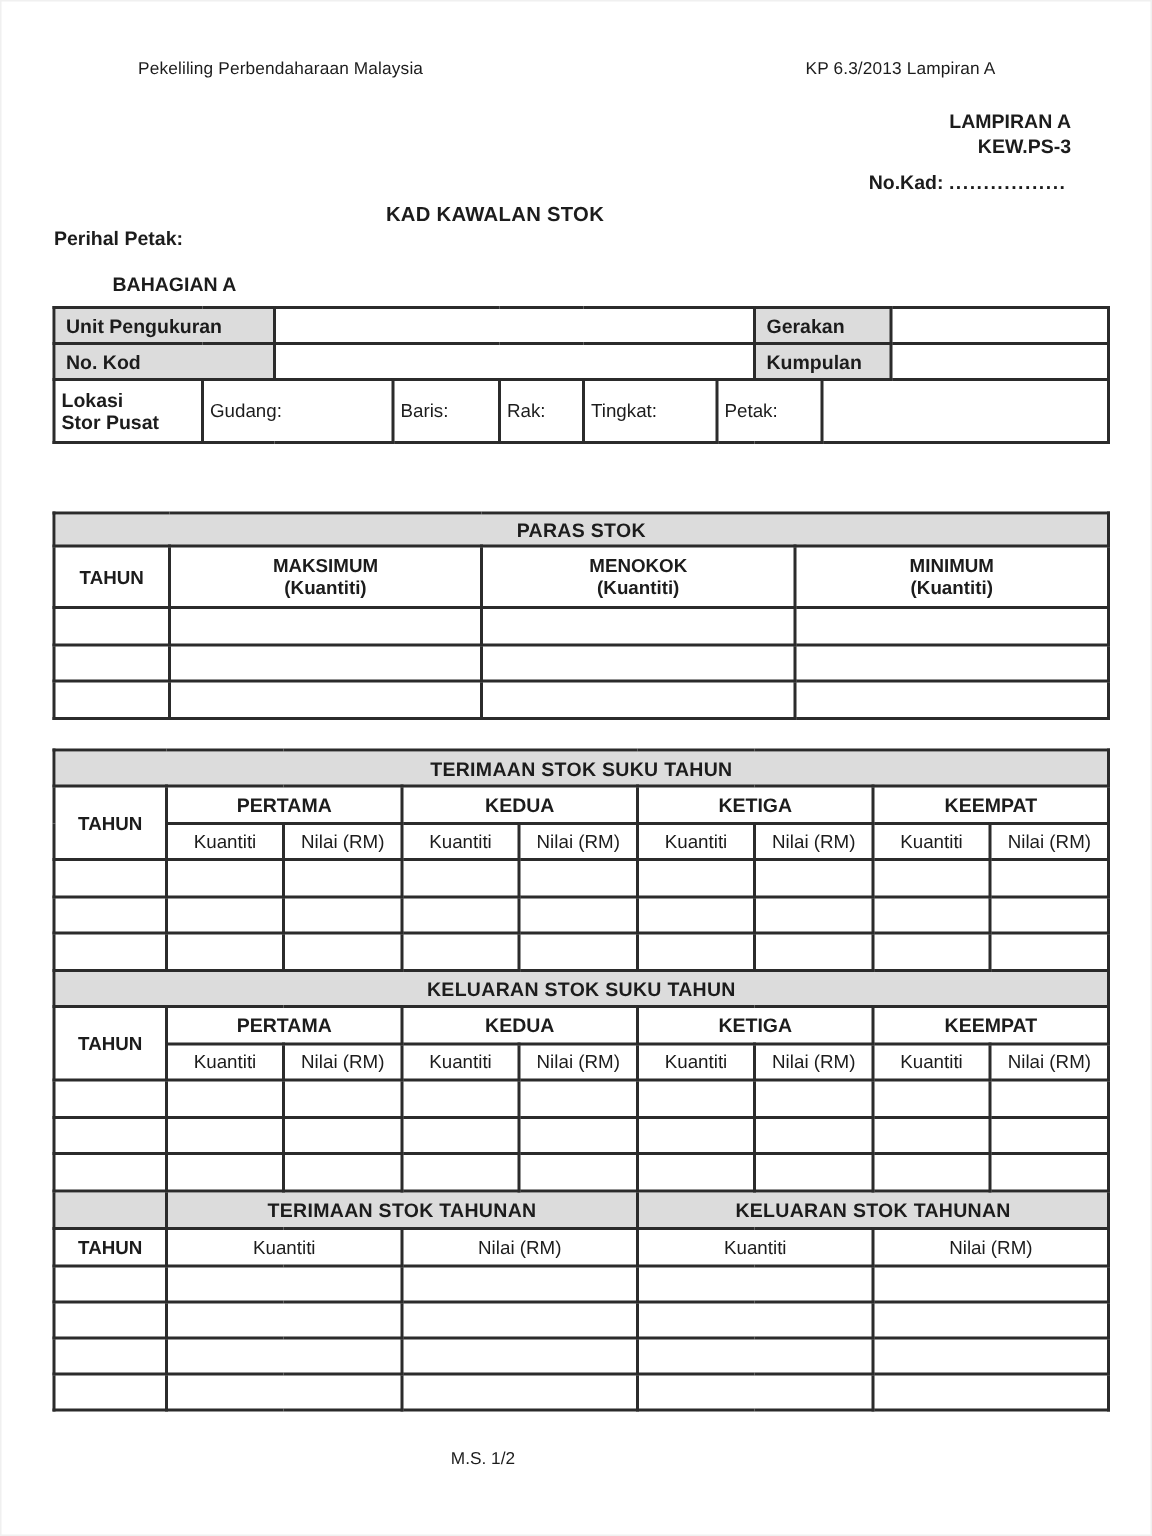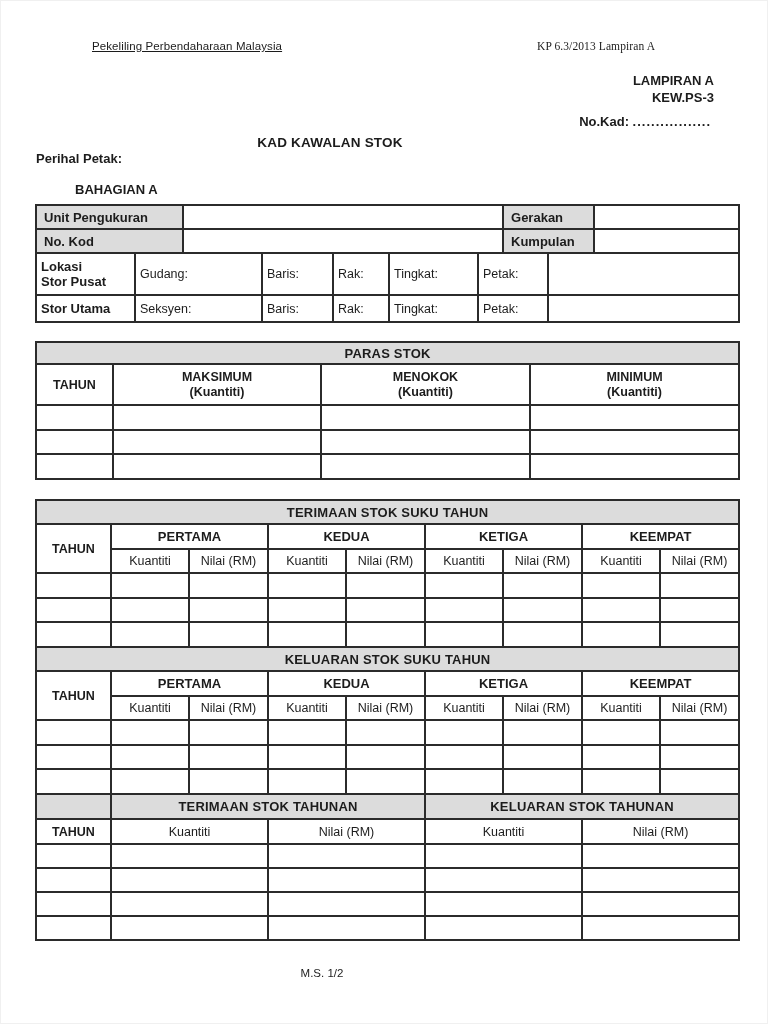--- a/index.html
+++ b/index.html
@@ -7,22 +7,22 @@
   .page {
     position:relative; width:768px; height:1024px;
     background:var(--page-bg,#ffffff);
     font-family:"Liberation Sans","DejaVu Sans",sans-serif;
     color:var(--text-c,#1c1c1c);
     overflow:hidden;
     box-shadow:inset 0 0 0 1px #f0f0f0;
   }
   .abs { position:absolute; }
   .hdr-small { font-size:11.5px; letter-spacing:.1px; }
-  .hdr-left  { left:92px;  top:40px;text-decoration:underline; }
-  .hdr-right { left:537px; top:40px;font-family:Liberation Serif, serif; }
+  .hdr-left  { left:92px;  top:40px; }
+  .hdr-right { left:537px; top:40px; }
   .lampiran-block { right:54px; top:72px; text-align:right; font-size:13px; line-height:17px; font-weight:bold; }
   .nokad { right:57px; top:114px; font-size:13px; font-weight:bold; }
   .nokad .dots { letter-spacing:1px; }
   .form-title { left:0; top:135px; width:660px; text-align:center; font-size:13.5px; font-weight:bold; letter-spacing:.2px; }
   .perihal  { left:36px; top:151px; font-size:13px; font-weight:bold; }
   .bahagian { left:36px; top:182px; font-size:13px; font-weight:bold;padding-left:39px; }
   .footer { left:0; top:967px; width:644px; text-align:center; font-size:11.5px; }
 
   table { border-collapse:collapse; table-layout:fixed; position:absolute; left:35px; width:703px; }
   td,th {
@@ -97,29 +97,20 @@
         <span>Lokasi</span><br>
         <span>Stor Pusat</span>
       </th>
       <td colspan="2" class="lt">Gudang:</td>
       <td class="lt">Baris:</td>
       <td class="lt">Rak:</td>
       <td class="lt">Tingkat:</td>
       <td colspan="2" class="lt">Petak:</td>
       <td colspan="2"></td>
     </tr>
-    <tr class="h27">
-      <th class="lt">Stor Utama</th>
-      <td colspan="2" class="lt">Seksyen:</td>
-      <td class="lt">Baris:</td>
-      <td class="lt">Rak:</td>
-      <td class="lt">Tingkat:</td>
-      <td colspan="2" class="lt">Petak:</td>
-      <td colspan="2"></td>
-    </tr>
   </tbody>
     </table>
 
   <table class="tbl-paras">
     <colgroup>
       <col style="width:77px">
         <col style="width:208px">
         <col style="width:209px">
         <col style="width:209px">
     </colgroup>

